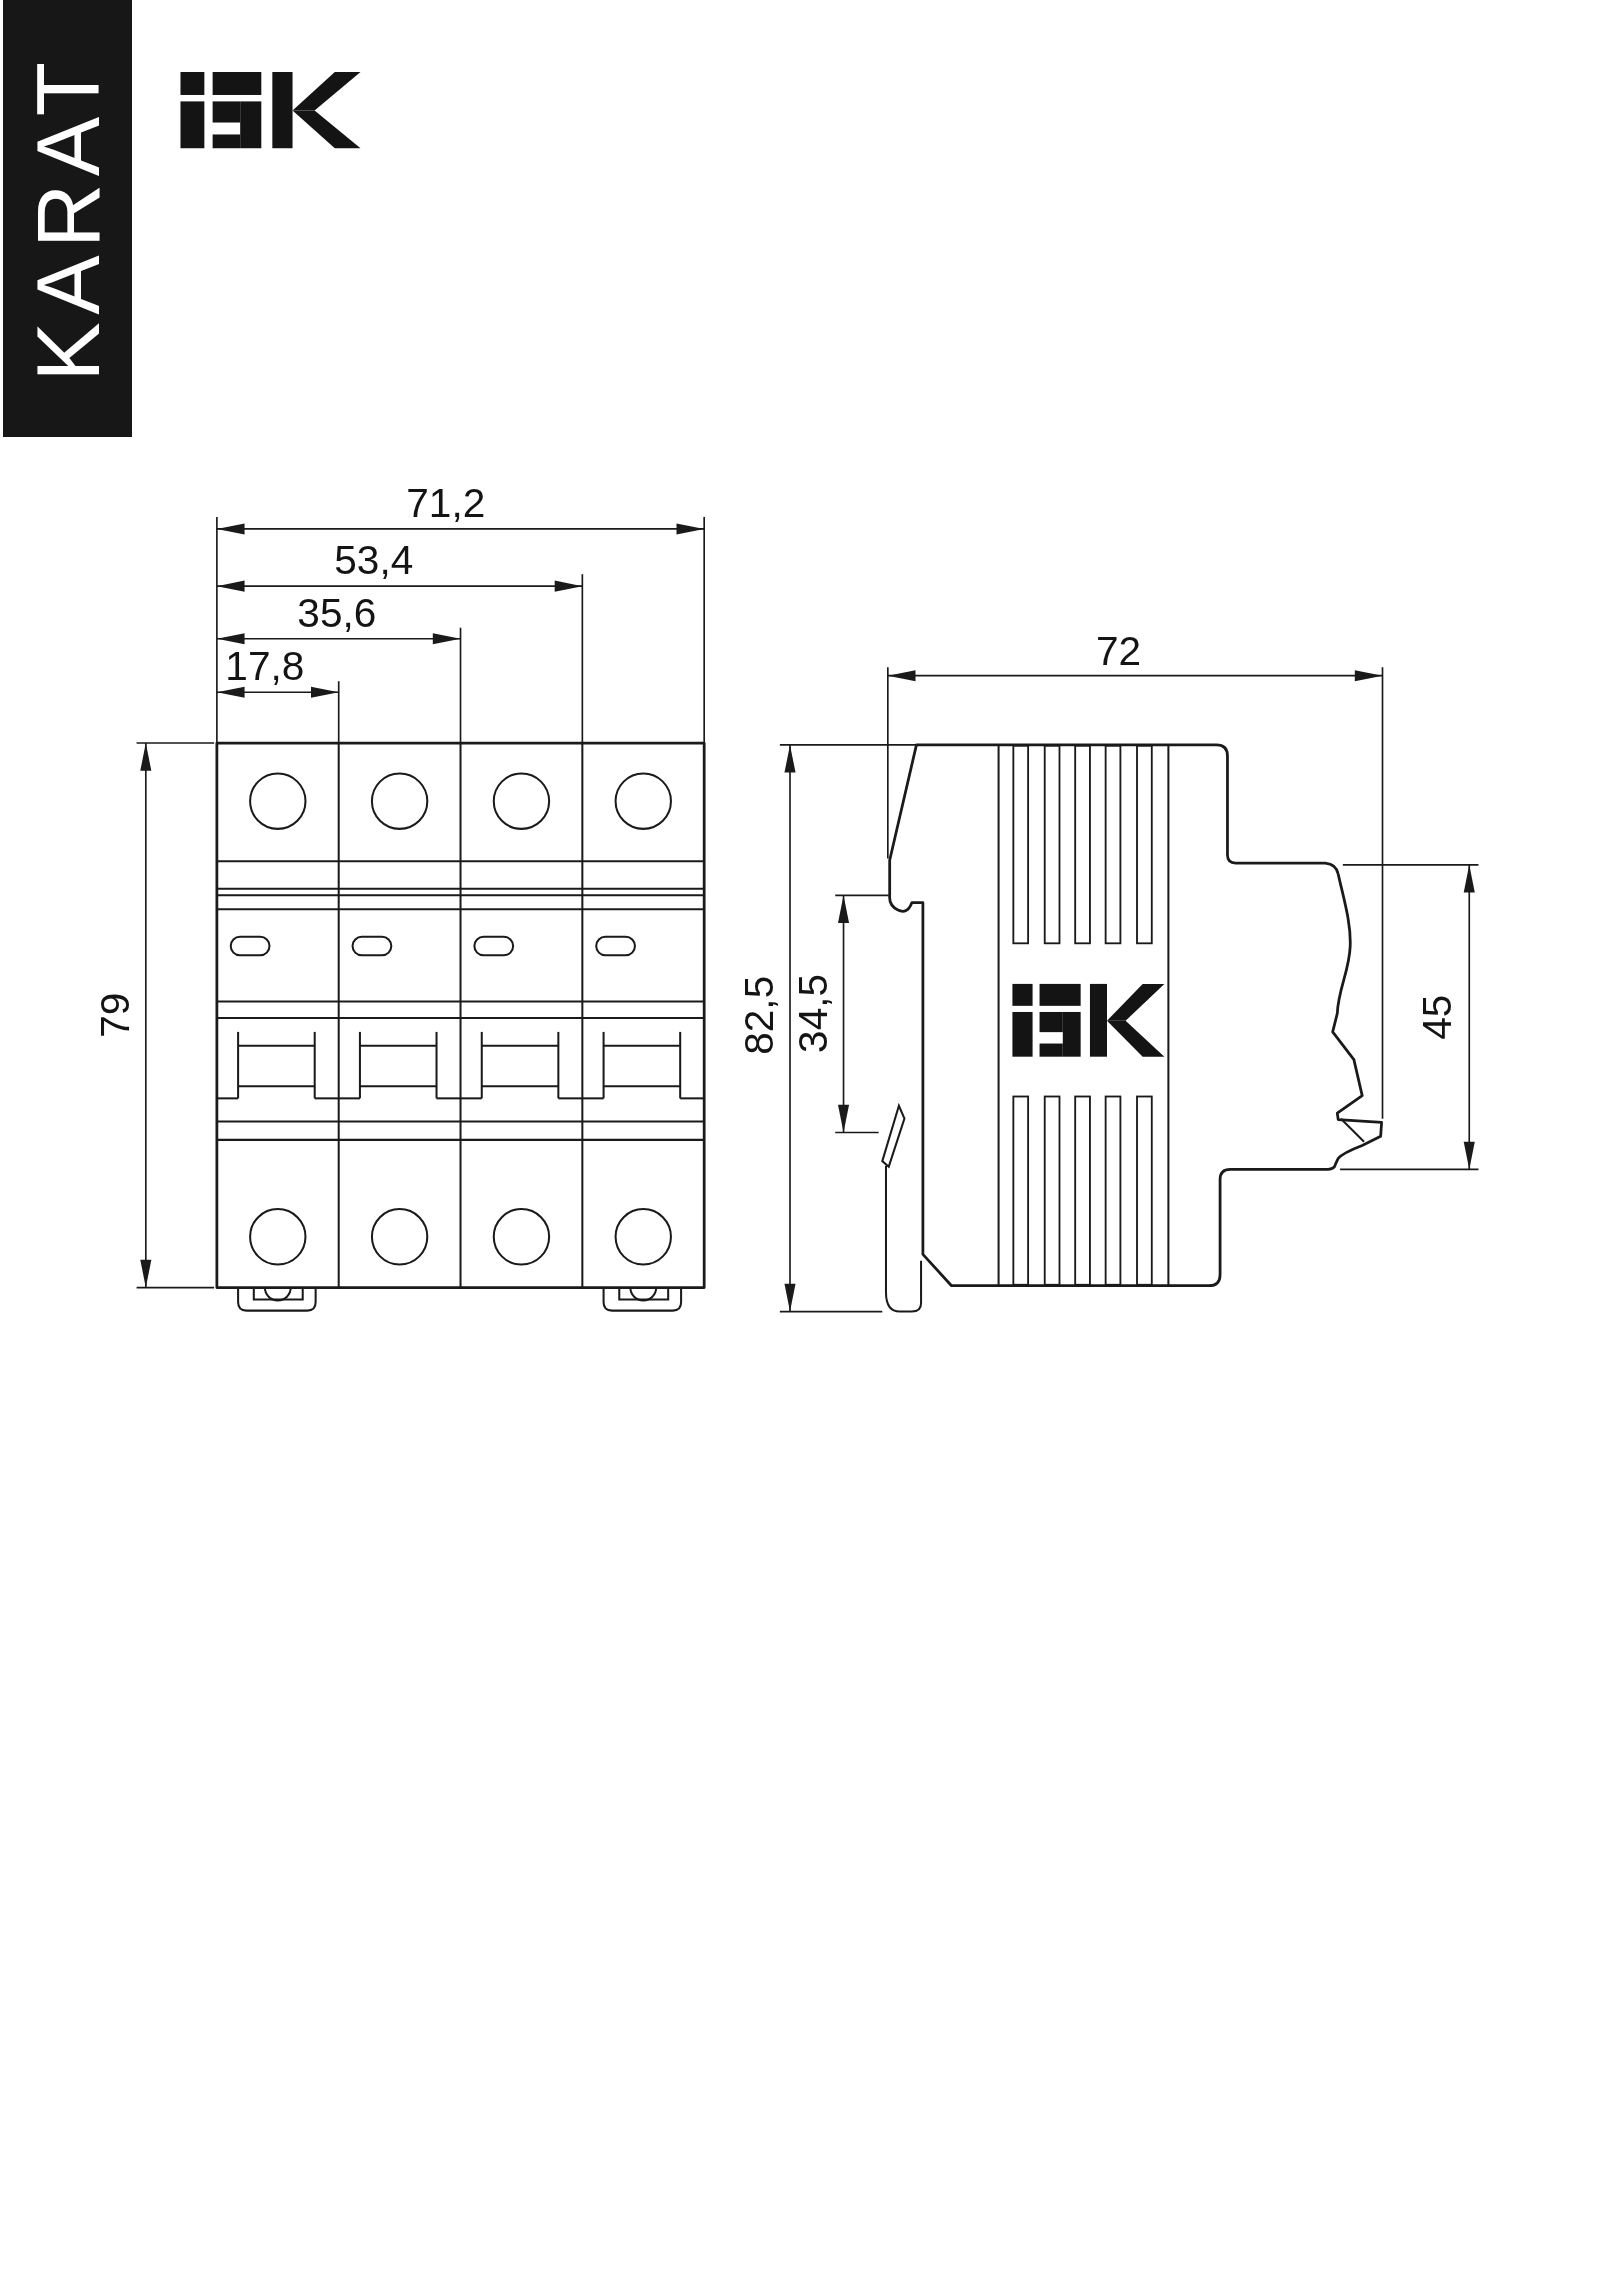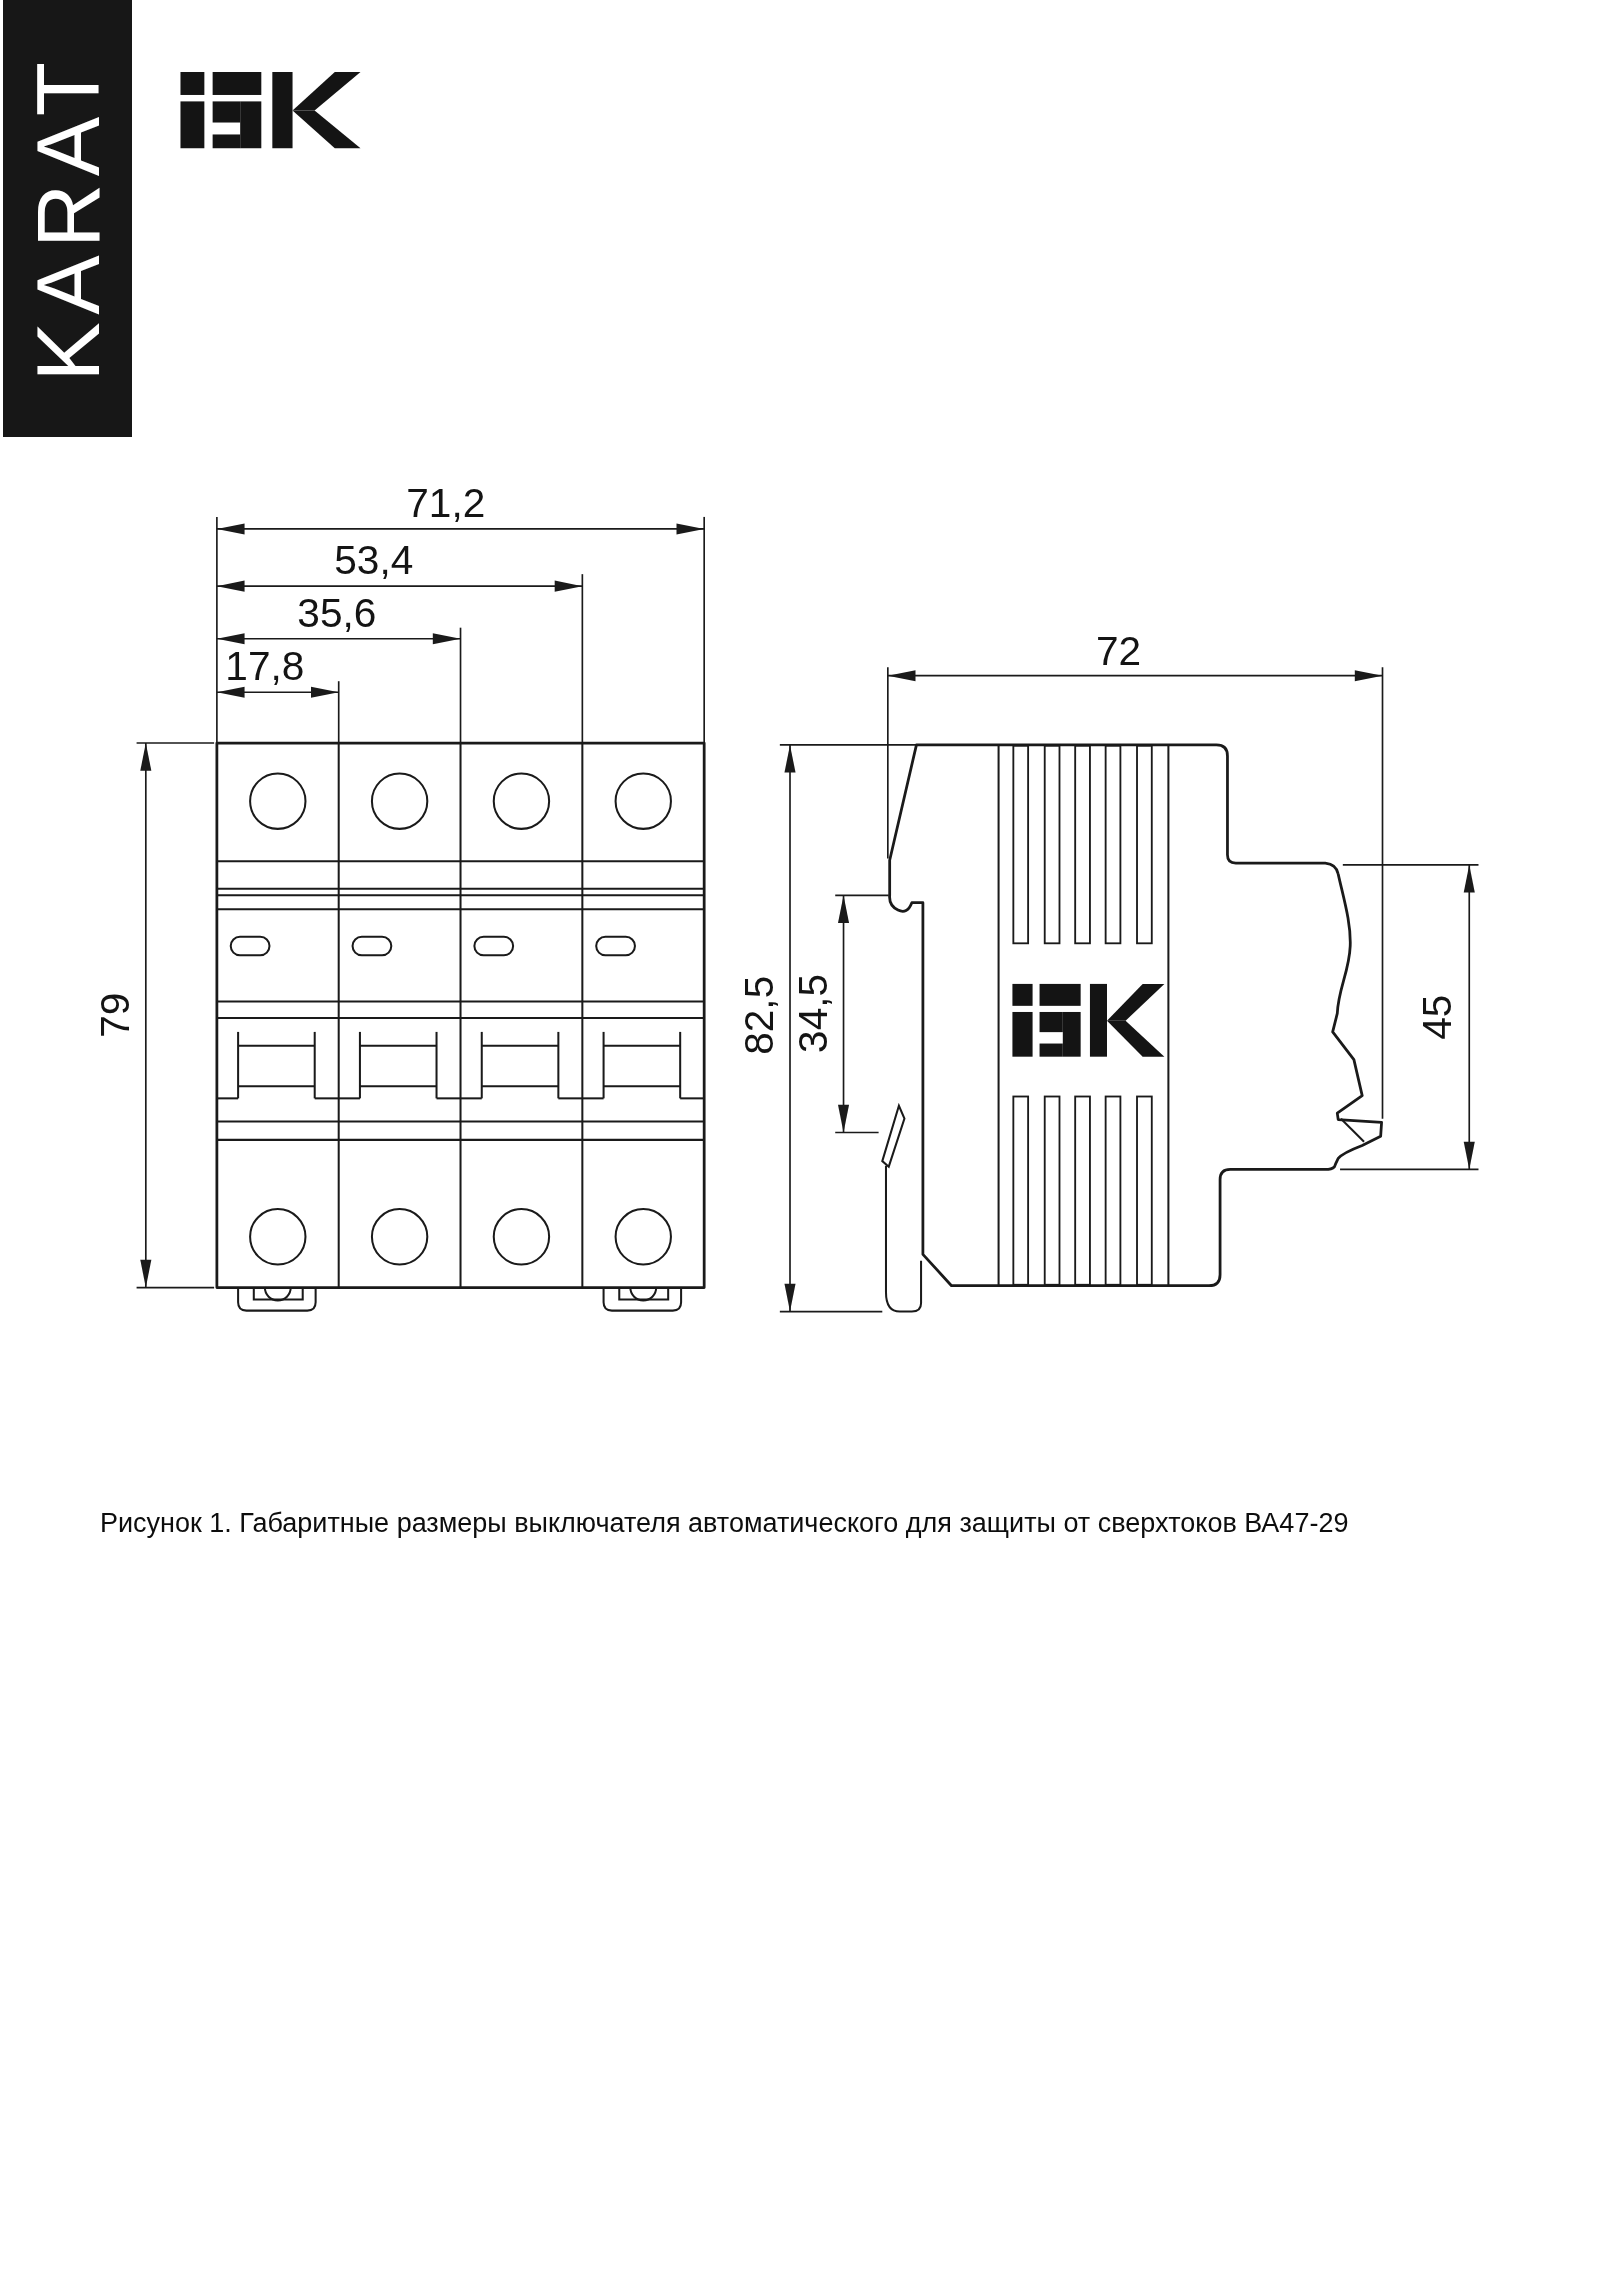--- a/index.html
+++ b/index.html
@@ -232,16 +232,15 @@
 
       <line class="dim" x1="1455" y1="937" x2="1602" y2="937"></line>
       <line class="dim" x1="1452" y1="1267" x2="1602" y2="1267"></line>
       <line class="dim" x1="1592" y1="937" x2="1592" y2="1267"></line>
       <use href="#ah" transform="translate(1592,937) rotate(90)"></use>
       <use href="#ah" transform="translate(1592,1267) rotate(270)"></use>
       <text class="dim-text" transform="translate(1572,1102) rotate(-90)" text-anchor="middle">45</text>
     </g>
   </svg>
 
-  <div class="caption">Рисунок 1. Габаритные размеры выключателя автоматического для защиты от сверхтоков ВА47-29</div>
 
 </div>
 
 
 </body></html>

